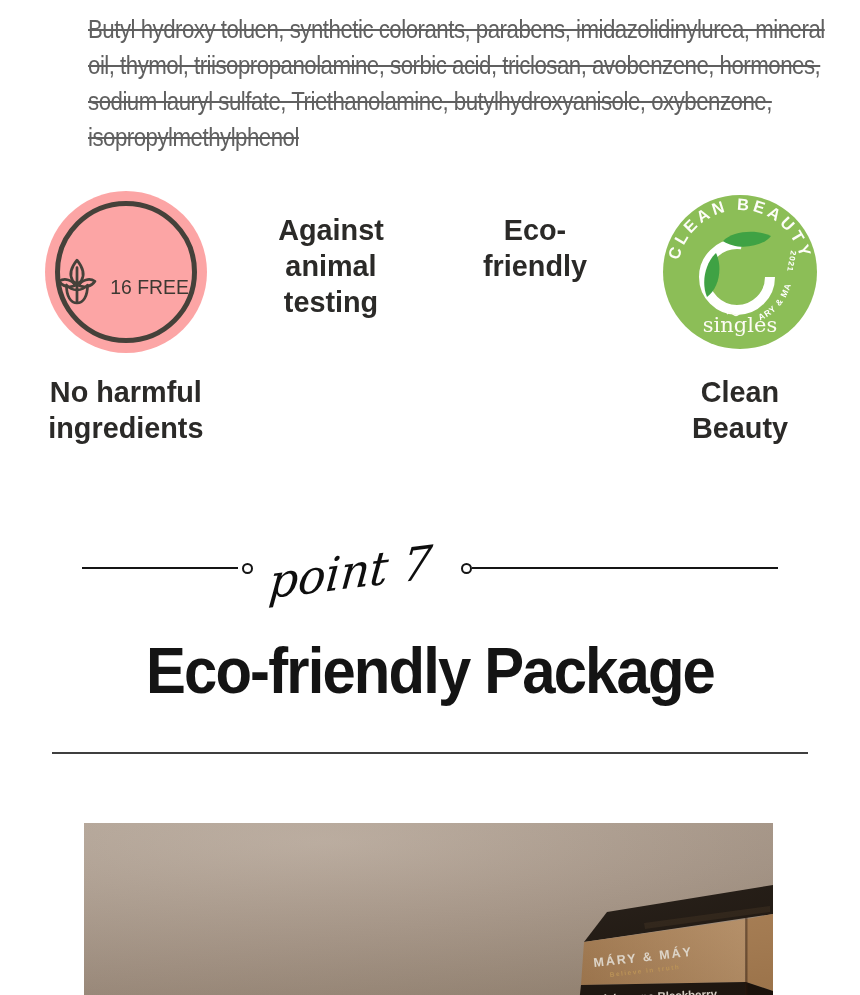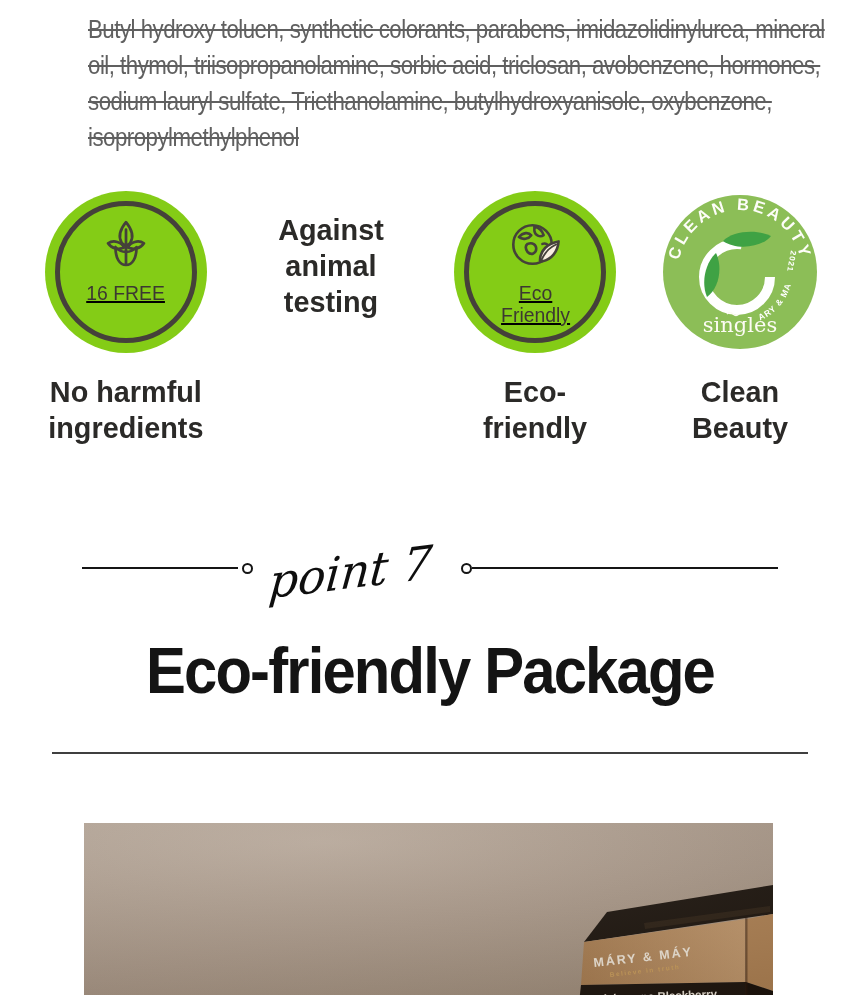--- a/index.html
+++ b/index.html
@@ -12,22 +12,22 @@
     margin:11px 0 0 88px;width:905px;height:146px;overflow:hidden;
     transform:scaleX(0.84);transform-origin:left top;
     font-size:26.5px;line-height:36px;letter-spacing:-0.6px;font-weight:400;
     color:#606060;text-decoration:line-through;text-decoration-thickness:1.5px;
   }
   
   .badges{display:flex;justify-content:space-between;padding:0 34px 0 40px;margin-top:34px;}
   .badge{width:172px;display:flex;flex-direction:column;align-items:center;}
   .badge-circle{
     position:relative;width:162px;height:162px;border-radius:50%;
-    background:#84cc16;display:flex;flex-direction:column;align-items:center;
-    padding-top:25px;box-sizing:border-box;text-decoration:underline;
+    background:#fca5a5;display:flex;align-items:center;
+    padding-top:25px;box-sizing:border-box;
   }
   .badge-ring{position:absolute;inset:10px;border:5px solid #45413a;border-radius:50%;}
   .badge-icon{position:relative;height:62px;}
   .badge-icon svg{display:block;}
   .badge-label{
     position:relative;margin-top:4px;font-size:20px;line-height:22px;
     color:#3c3832;text-align:center;white-space:pre-line;transform:scaleX(0.97);
   }
   .badge-caption{
     margin-top:21px;font-size:30px;font-weight:bold;color:#2b2a28;
@@ -86,36 +86,20 @@
     <div class="badge-caption">No harmful
 ingredients</div>
   </div>
 
   <div class="badge">
     <div class="badge-caption">Against
 animal testing</div>
   </div>
 
   <div class="badge">
-    <div class="badge-circle">
-      <div class="badge-ring"></div>
-      <div class="badge-icon">
-        <svg width="64" height="62" viewBox="0 0 100 100" fill="none" stroke="#45413a" stroke-width="4.2" stroke-linecap="round" stroke-linejoin="round">
-          <circle cx="46" cy="46" r="31"></circle>
-          <path d="M24 34 C31 26 40 26 44 31 C40 37 30 39 24 34 Z"></path>
-          <path d="M49 17 C57 19 62 25 64 31 C58 35 50 31 49 24 Z"></path>
-          <path d="M38 45 C46 42 52 46 52 53 C52 60 44 64 38 58 C34 52 34 48 38 45 Z"></path>
-          <path d="M62 45 C67 43 72 46 72 50"></path>
-          <path d="M58 72 C58 56 70 44 88 41 C87 57 77 70 62 73 C60 73 59 73 58 72 Z" fill="#f9efe1"></path>
-          <path d="M60 72 C65 60 73 51 84 46" stroke-width="3"></path>
-        </svg>
-      </div>
-      <div class="badge-label">Eco
-Friendly</div>
-    </div>
     <div class="badge-caption">Eco-friendly</div>
   </div>
 
   <div class="badge">
     <div style="width:162px;height:162px;">
       <svg width="162" height="162" viewBox="0 0 162 162">
         <defs>
           <path id="arcTop" d="M 23 103 A 62 62 0 1 1 139 103"></path>
           <path id="arcBrand" d="M 99 130 A 52 52 0 0 0 132 93"></path>
         </defs>

